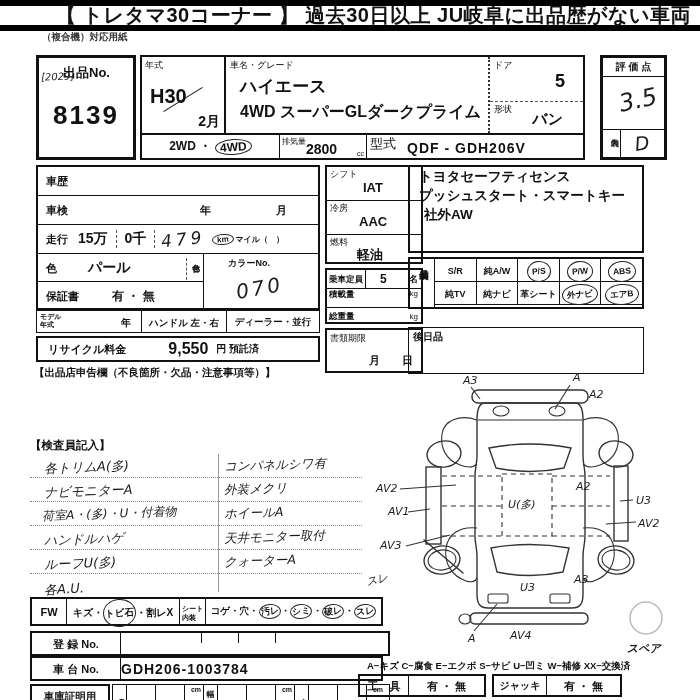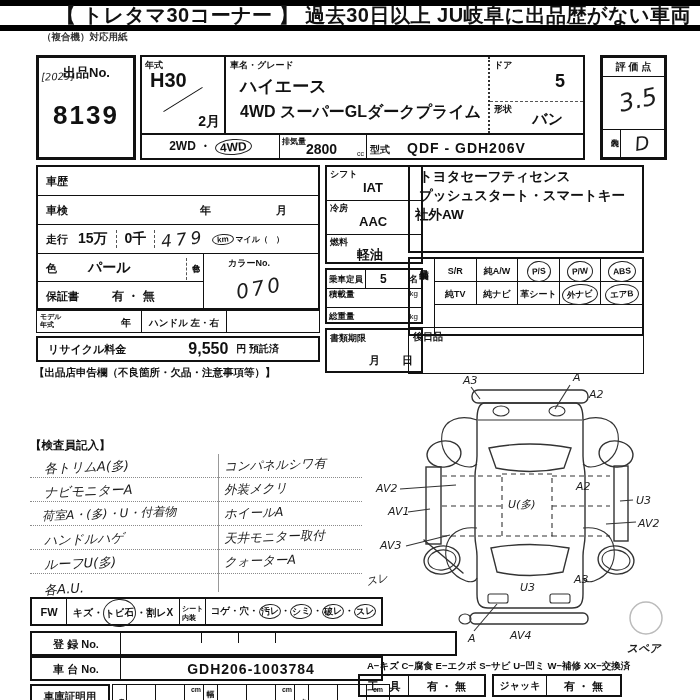--- a/index.html
+++ b/index.html
@@ -2,21 +2,21 @@
 <html><head>
 <meta charset="utf-8">
 <style>
   html,body{margin:0;padding:0}
   body{width:700px;height:700px;position:relative;background:#fff;overflow:hidden;
        font-family:"Liberation Sans","DejaVu Sans",sans-serif;color:#111}
   .abs{position:absolute;box-sizing:border-box}
   .b15{border:1.5px solid #111}
   .b2{border:2px solid #111}
   .b3{border:3px solid #111}
-  .lbl{font-size:9px;font-weight:bold}
+  .lbl{font-size:9px;font-weight:normal}
   .bold{font-weight:bold}
   .hand{font-family:"DejaVu Sans",sans-serif;font-style:italic;color:#1c1c1c;display:inline-block}
   .vt{writing-mode:vertical-rl;text-orientation:upright;letter-spacing:0}
   .circ{display:inline-block;border:1.6px solid #222;border-radius:50%;padding:0 4px;transform:rotate(-4deg)}
   .flex{display:flex}
   .dotline{border-bottom:1.5px dotted #8a8a8a}
   svg{overflow:visible}
   svg .ln{stroke:#333;fill:none;stroke-width:1.4;stroke-linecap:round}
   svg .thin{stroke:#333;fill:none;stroke-width:1.1}
   svg text{font-family:"DejaVu Sans",sans-serif;font-style:italic;fill:#1c1c1c;font-size:11px}
@@ -33,21 +33,21 @@
 <div class="abs b3" style="left:36px;top:55px;width:100px;height:105px">
   <div class="abs bold" style="left:24px;top:6px;font-size:13px">出品No.</div>
   <div class="abs hand" style="left:2px;top:13px;font-size:10px;transform:rotate(-2deg)">[2029]</div>
   <div class="abs bold" style="left:0;top:42px;width:94px;text-align:center;font-size:26px;letter-spacing:2px">8139</div>
 </div>
 
 <div class="abs b2" style="left:140px;top:55px;width:445px;height:105px">
 
   <div class="abs" style="left:0;top:0;width:84px;height:76px;border-right:2px solid #111">
     <div class="lbl" style="padding:2px 0 0 3px">年式</div>
-    <div class="abs bold" style="left:8px;top:12px;font-size:20px">H30</div>
+    <div class="abs bold" style="left:8px;top:28px;font-size:20px">H30</div>
     <div class="abs" style="left:18px;top:42px;width:46px;height:0;border-top:1.5px solid #111;transform:rotate(-32deg)"></div>
     <div class="abs bold" style="right:4px;bottom:2px;font-size:14px">2月</div>
   </div>
   <div class="abs" style="left:84px;top:0;width:264px;height:76px;border-right:2px dotted #333">
     <div class="lbl" style="padding:2px 0 0 4px">車名・グレード</div>
     <div class="bold" style="font-size:17px;padding:3px 0 0 14px">ハイエース</div>
     <div class="bold" style="font-size:16px;padding:4px 0 0 14px">4WD スーパーGLダークプライム</div>
   </div>
   <div class="abs" style="left:348px;top:0;width:93px;height:77px">
     <div style="height:44px;border-bottom:1.5px dashed #555;position:relative">
@@ -64,21 +64,21 @@
               display:flex;align-items:center;justify-content:center;font-size:12px;font-weight:bold">
     <span>2WD ・</span>
     <span class="circ" style="margin-left:4px;font-size:12px">4WD</span>
   </div>
   <div class="abs" style="left:138px;top:76px;width:87px;height:25px;border-top:2px solid #111;border-right:1.5px solid #111">
     <span class="lbl" style="position:absolute;left:2px;top:1px;font-size:8px">排気量</span>
     <span class="abs bold" style="left:26px;top:6px;font-size:14px">2800</span>
     <span class="abs" style="right:2px;bottom:1px;font-size:7px">cc</span>
   </div>
   <div class="abs" style="left:225px;top:76px;width:216px;height:25px;border-top:2px solid #111">
-    <span class="lbl" style="position:absolute;left:3px;top:8px;font-size:10px">型式</span>
+    <span class="lbl" style="position:absolute;left:3px;top:0;font-size:13px">型式</span>
     <span class="abs bold" style="left:40px;top:5px;font-size:14px;letter-spacing:1px">QDF - GDH206V</span>
   </div>
 </div>
 
 <div class="abs b3" style="left:600px;top:55px;width:67px;height:105px">
   <div class="bold" style="height:18px;border-bottom:1.5px solid #111;text-align:center;font-size:10px;line-height:18px">評 価 点</div>
   <div class="hand" style="position:absolute;left:16px;top:28px;font-size:24px;transform:rotate(-12deg)">3.5</div>
   <div class="abs" style="left:0;bottom:0;width:61px;height:28px;border-top:1.5px solid #111;display:flex">
     <div class="vt" style="width:15px;border-right:1.5px solid #111;font-size:8px;font-weight:bold;padding:2px 1px 0 1px">内装</div>
     <div class="hand" style="font-size:19px;margin:2px 0 0 14px;transform:rotate(-8deg)">D</div>
@@ -116,25 +116,26 @@
     <span class="hand" style="font-size:20px;position:absolute;left:32px;top:22px;letter-spacing:3px;transform:rotate(-10deg)">070</span>
   </div>
 </div>
 
 <div class="abs b15 flex" style="left:36px;top:310px;width:284px;height:23px;align-items:center">
   <div style="width:104px;border-right:1px solid #111;height:100%;position:relative">
     <span class="bold" style="font-size:7px;position:absolute;left:3px;top:2px;width:26px;line-height:8px;display:inline-block">モデル年式</span>
     <span class="bold" style="font-size:10px;position:absolute;right:10px;top:5px">年</span>
   </div>
   <div class="bold" style="width:84px;border-right:1px solid #111;height:100%;font-size:9.5px;line-height:23px;text-align:center">ハンドル 左・右</div>
+  <div class="bold" style="flex:1;font-size:9.5px;line-height:23px;text-align:center">ディーラー・並行</div>
 </div>
 
 <div class="abs b2 flex" style="left:36px;top:336px;width:284px;height:26px;align-items:center">
   <span class="bold" style="font-size:11px;margin-left:10px">リサイクル料金</span>
-  <span class="bold" style="font-size:16px;margin-left:62px">9,550</span>
+  <span class="bold" style="font-size:16px;margin-left:42px">9,550</span>
   <span class="bold" style="font-size:10px;margin-left:8px">円 預託済</span>
 </div>
 <div class="abs bold" style="left:34px;top:366px;font-size:10.5px">【出品店申告欄（不良箇所・欠品・注意事項等）】</div>
 
 <div class="abs b2" style="left:325px;top:165px;width:98px;height:99px">
   <div style="height:33px;border-bottom:1.5px solid #111;position:relative">
     <span class="lbl" style="position:absolute;left:3px;top:1px">シフト</span>
     <span class="bold" style="position:absolute;left:36px;top:13px;font-size:13px">IAT</span>
   </div>
   <div style="height:33px;border-bottom:1.5px solid #111;position:relative">
@@ -162,24 +163,24 @@
   </div>
 </div>
 <div class="abs b2" style="left:325px;top:328px;width:98px;height:45px">
   <span class="lbl" style="position:absolute;left:3px;top:2px">書類期限</span>
   <span class="bold" style="position:absolute;right:8px;bottom:3px;font-size:11px">月　　日</span>
 </div>
 
 <div class="abs b2" style="left:408px;top:165px;width:236px;height:88px">
   <div class="bold" style="font-size:13.5px;padding-left:9px;line-height:19px">トヨタセーフティセンス</div>
   <div class="bold" style="font-size:13.5px;padding-left:9px;line-height:19px">プッシュスタート・スマートキー</div>
-  <div class="bold" style="font-size:13.5px;padding-left:5px;line-height:19px">社外AW</div>
-</div>
-
-<div class="abs b2 flex" style="left:408px;top:257px;width:236px;height:79px">
+  <div class="bold" style="font-size:13.5px;padding-left:14px;line-height:19px">社外AW</div>
+</div>
+
+<div class="abs b2 flex" style="left:408px;top:257px;width:236px;height:52px">
   <div class="vt bold" style="width:20px;border-right:1.5px solid #111;font-size:9.5px;padding:3px 2px 0 2px;line-height:16px">装備品</div>
   <div style="flex:1;position:relative">
     <div class="flex" style="height:22px;border-bottom:1px solid #111">
       <div style="width:20%;border-right:1px solid #111;text-align:center;line-height:20px"><span style="font-size:9px;font-weight:bold">S/R</span></div>
       <div style="width:20%;border-right:1px solid #111;text-align:center;line-height:20px"><span style="font-size:9px;font-weight:bold">純A/W</span></div>
       <div style="width:20%;border-right:1px solid #111;text-align:center;line-height:19px"><span class="circ" style="font-size:8.5px;font-weight:bold">P/S</span></div>
       <div style="width:20%;border-right:1px solid #111;text-align:center;line-height:19px"><span class="circ" style="font-size:8.5px;font-weight:bold">P/W</span></div>
       <div style="width:20%;text-align:center;line-height:19px"><span class="circ" style="font-size:8.5px;font-weight:bold">ABS</span></div>
     </div>
     <div class="flex" style="height:22px;border-bottom:1px solid #111">
@@ -230,31 +231,31 @@
   <div class="bold" style="width:34px;border-right:1.5px solid #111;height:100%;line-height:26px;text-align:center;font-size:11px">FW</div>
   <div style="width:112px;border-right:1.5px solid #111;height:100%;line-height:26px;text-align:center;font-size:10px;font-weight:bold;white-space:nowrap">
     <span>キズ・</span><span class="circ" style="padding:0 1px;font-size:9.5px">トビ石</span><span>・割レX</span>
   </div>
   <div class="bold" style="width:26px;border-right:1.5px solid #111;height:100%;font-size:7px;line-height:9px;padding:5px 1px 0 2px;box-sizing:border-box">シート内装</div>
   <div style="flex:1;text-align:center;font-size:9.5px;font-weight:bold;white-space:nowrap">
     <span>コゲ・穴・</span><span class="circ" style="padding:0 1px;font-size:9px">汚レ</span><span>・</span><span class="circ" style="padding:0 1px;font-size:9px">シミ</span><span>・</span><span class="circ" style="padding:0 1px;font-size:9px">破レ</span><span>・</span><span class="circ" style="padding:0 1px;font-size:9px">スレ</span>
   </div>
 </div>
 
-<div class="abs b2 flex" style="left:30px;top:631px;width:427px;height:25px">
+<div class="abs b2 flex" style="left:30px;top:631px;width:360px;height:25px">
   <div class="bold" style="width:88px;border-right:1.5px solid #111;line-height:22px;text-align:center;font-size:11px">登 録 No.</div>
   <div style="flex:1;position:relative">
     <div class="abs" style="left:80px;top:0;height:10px;border-left:1px solid #111"></div>
     <div class="abs" style="left:117px;top:0;height:10px;border-left:1px solid #111"></div>
     <div class="abs" style="left:154px;top:0;height:10px;border-left:1px solid #111"></div>
   </div>
 </div>
 <div class="abs b2 flex" style="left:30px;top:656px;width:353px;height:25px">
   <div class="bold" style="width:88px;border-right:1.5px solid #111;line-height:22px;text-align:center;font-size:11px">車 台 No.</div>
-  <div class="bold" style="flex:1;line-height:22px;text-align:center;font-size:14px;letter-spacing:1px">GDH206-1003784</div>
+  <div class="bold" style="flex:1;line-height:22px;font-size:14px;letter-spacing:1px">GDH206-1003784</div>
 </div>
 
 <div class="abs flex" style="left:30px;top:684px;width:360px;height:24px">
   <div class="b2 bold" style="width:76px;line-height:20px;text-align:center;font-size:10.5px">車庫証明用</div>
   <div class="b15 flex" style="flex:1;margin-left:2px">
     <span class="vt bold" style="font-size:7px;border-right:1px solid #111;width:13px;padding-top:1px;text-align:center">長さ</span>
     <span style="width:28px;border-right:1px solid #111"></span>
     <span style="width:28px;border-right:1px solid #111"></span>
     <span class="bold" style="font-size:7px;border-right:1px solid #111;width:16px;text-align:right;padding:1px 2px 0 0">cm</span>
     <span class="bold" style="font-size:8px;border-right:1px solid #111;width:13px;text-align:center;padding-top:4px">幅</span>

